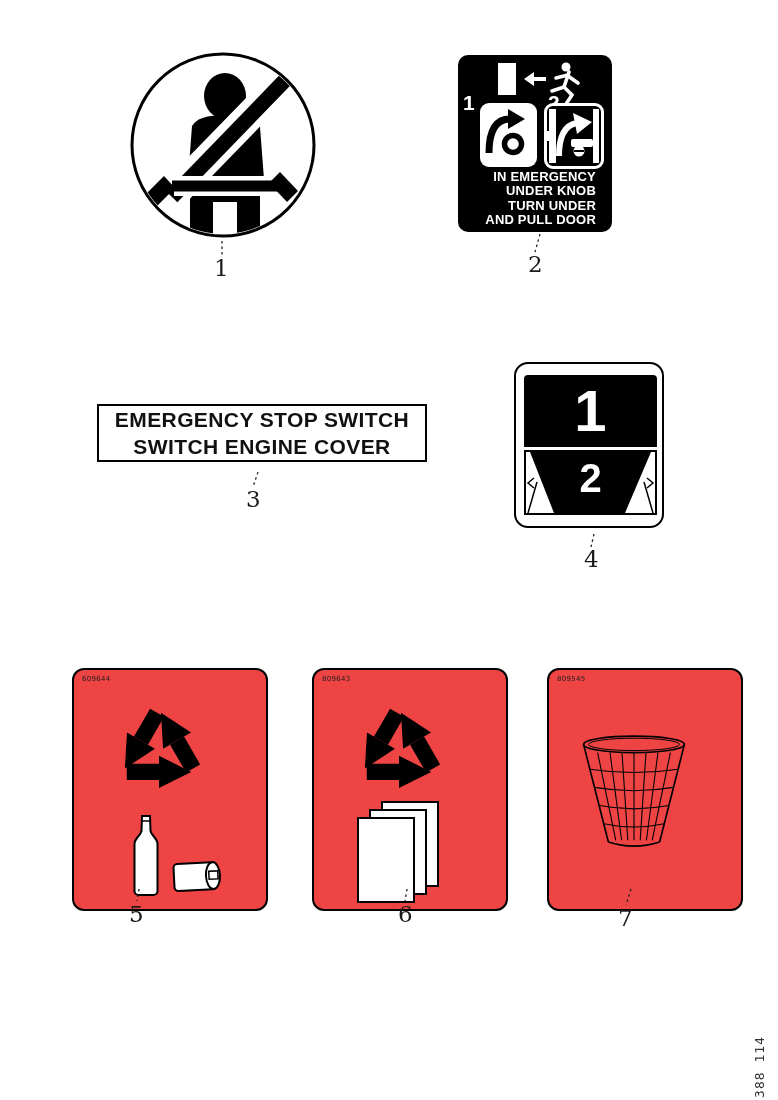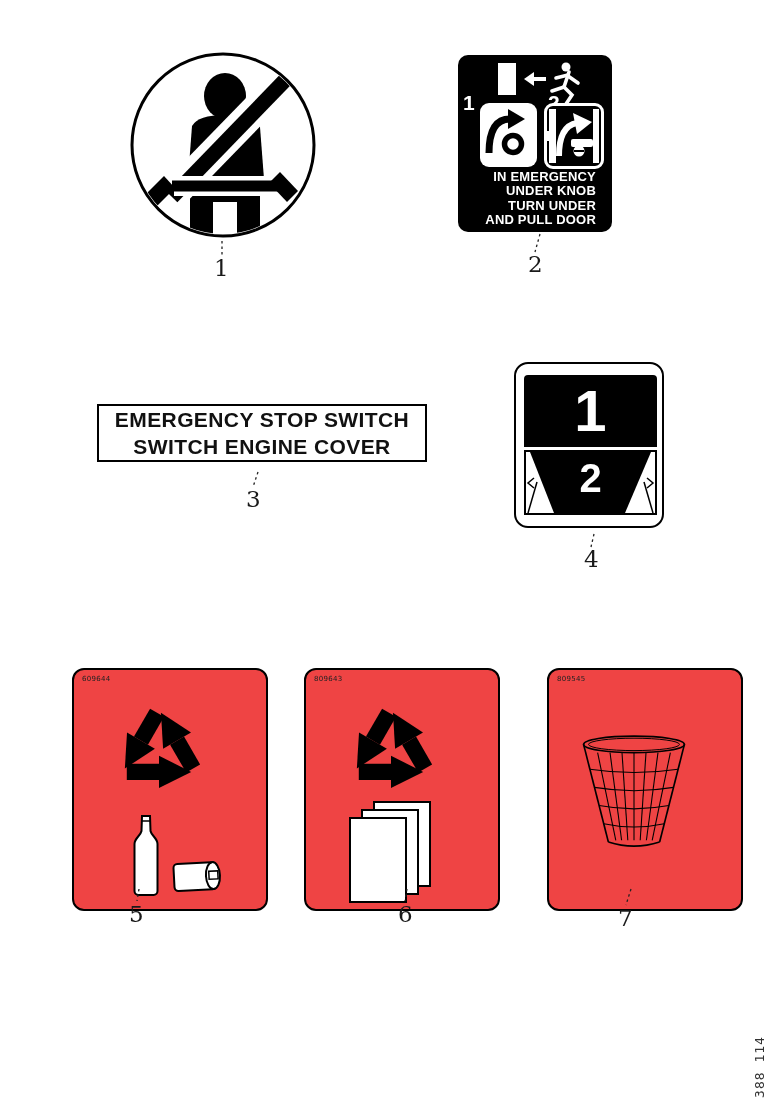--- a/index.html
+++ b/index.html
@@ -49,21 +49,21 @@
     display:flex; align-items:center; justify-content:center; }
   .d4-top span { color:#fff; font-size:58px; font-weight:bold; line-height:1; }
   .d4-bottom { position:relative; width:133px; height:65px; margin-top:3px;
     border:2px solid #000; background:#fff; }
   .d4-two { position:absolute; left:0; right:0; top:6px; text-align:center;
     color:#fff; font-size:40px; font-weight:bold; line-height:1; }
 
   
   .card { position:absolute; top:645px; width:196px; height:243px;
     border:2px solid #000; border-radius:12px; background:#ef4444;margin-top:23px; }
-  #decal5 { left:72px; } #decal6 { left:304px;text-align:right; } #decal7 { left:547px;text-decoration:underline; }
+  #decal5 { left:72px; } #decal6 { left:312px;text-align:right; } #decal7 { left:547px;text-decoration:underline; }
   .card-code { position:absolute; left:8px; top:5px; font-size:7px;
     letter-spacing:.3px; color:#222; font-family:"DejaVu Sans", sans-serif; }
   .recycle { position:absolute; left:26px; top:28px; }
   .bottle { position:absolute; left:55px; top:143px; }
   .can    { position:absolute; left:94px; top:190px; transform:rotate(-3deg); }
   .papers { position:absolute; left:42px; top:130px; }
   .basket { position:absolute; left:27px; top:62px; }
 
   
   #docnum { position:absolute; left:706px; top:1058px; width:110px; height:18px;

